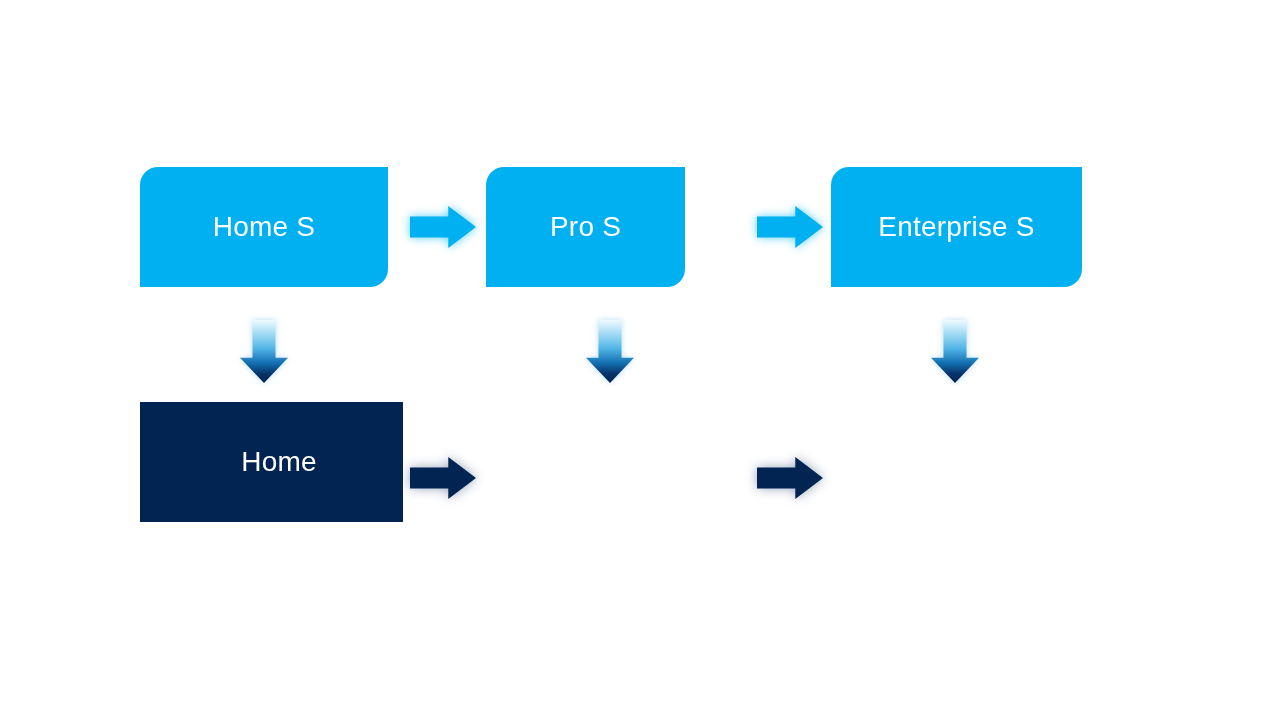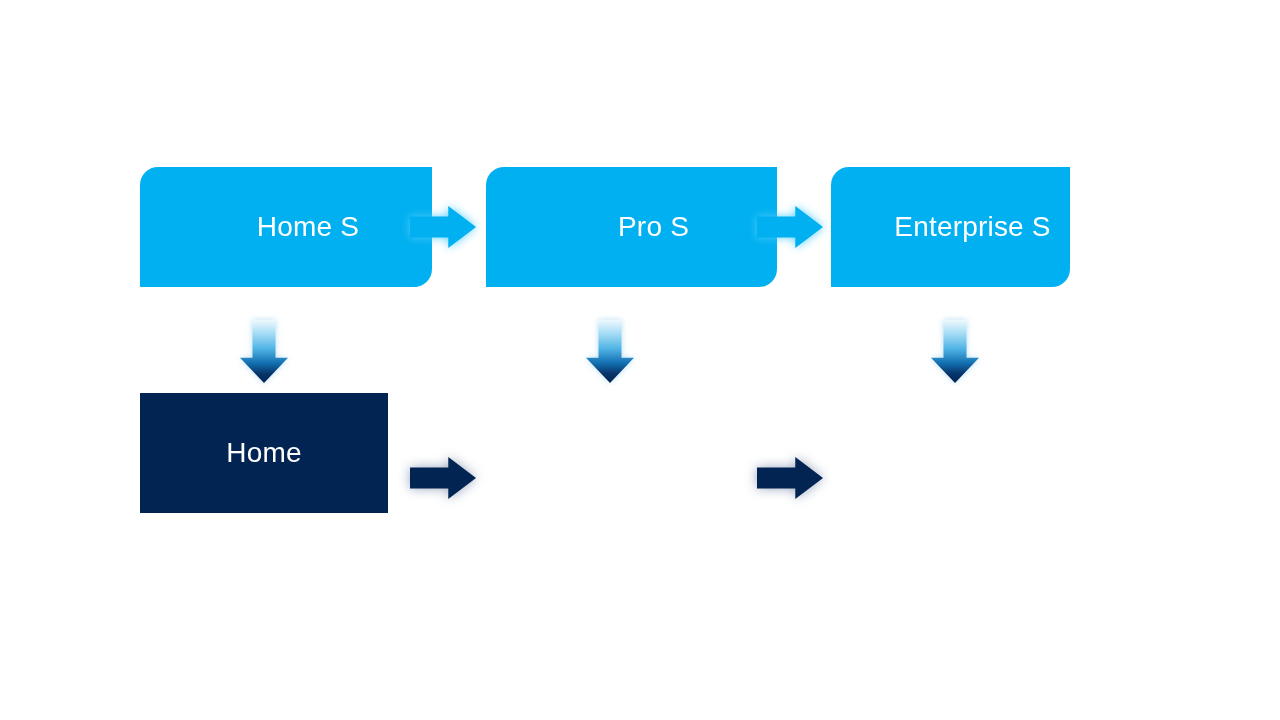--- a/index.html
+++ b/index.html
@@ -12,24 +12,24 @@
   .box {
     position: absolute; height: 120px;
     display: flex; align-items: center; justify-content: center;
     color: var(--text-color, #ffffff);
     font-size: 28px; font-weight: 400; letter-spacing: 0.2px;
   }
   .box.light { background: var(--light-blue, #00b0f0); border-radius: 18px 0 18px 0; }
   .box.dark  { background: var(--dark-navy, #022452); }
 
   .col-1 { left: 140px; width: 248px; }
-  .col-2 { left: 486px; width: 247px; }
-  .col-3 { left: 831px; width: 195px; }
-  .row-top { top: 167px; padding-left: 44px; }
-  .row-bottom { top: 393px; }
+  .col-2 { left: 486px; width: 199px; }
+  .col-3 { left: 831px; width: 251px; }
+  .row-top { top: 167px; }
+  .row-bottom { top: 402px; padding-left: 15px; }
 
   .glow { position: absolute; }
   .glow.cyan { filter: drop-shadow(0 0 5px rgba(80, 205, 255, 0.95)); }
   .glow.navy { filter: drop-shadow(0 0 6px rgba(30, 60, 110, 0.45)); }
   .glow.soft { filter: drop-shadow(0 0 3px rgba(130, 195, 235, 0.55)); }
 
   .right-arrow {
     width: 66px; height: 42px;
     clip-path: polygon(0 25%, 58% 25%, 58% 0, 100% 50%, 58% 100%, 58% 75%, 0 75%);
   }

